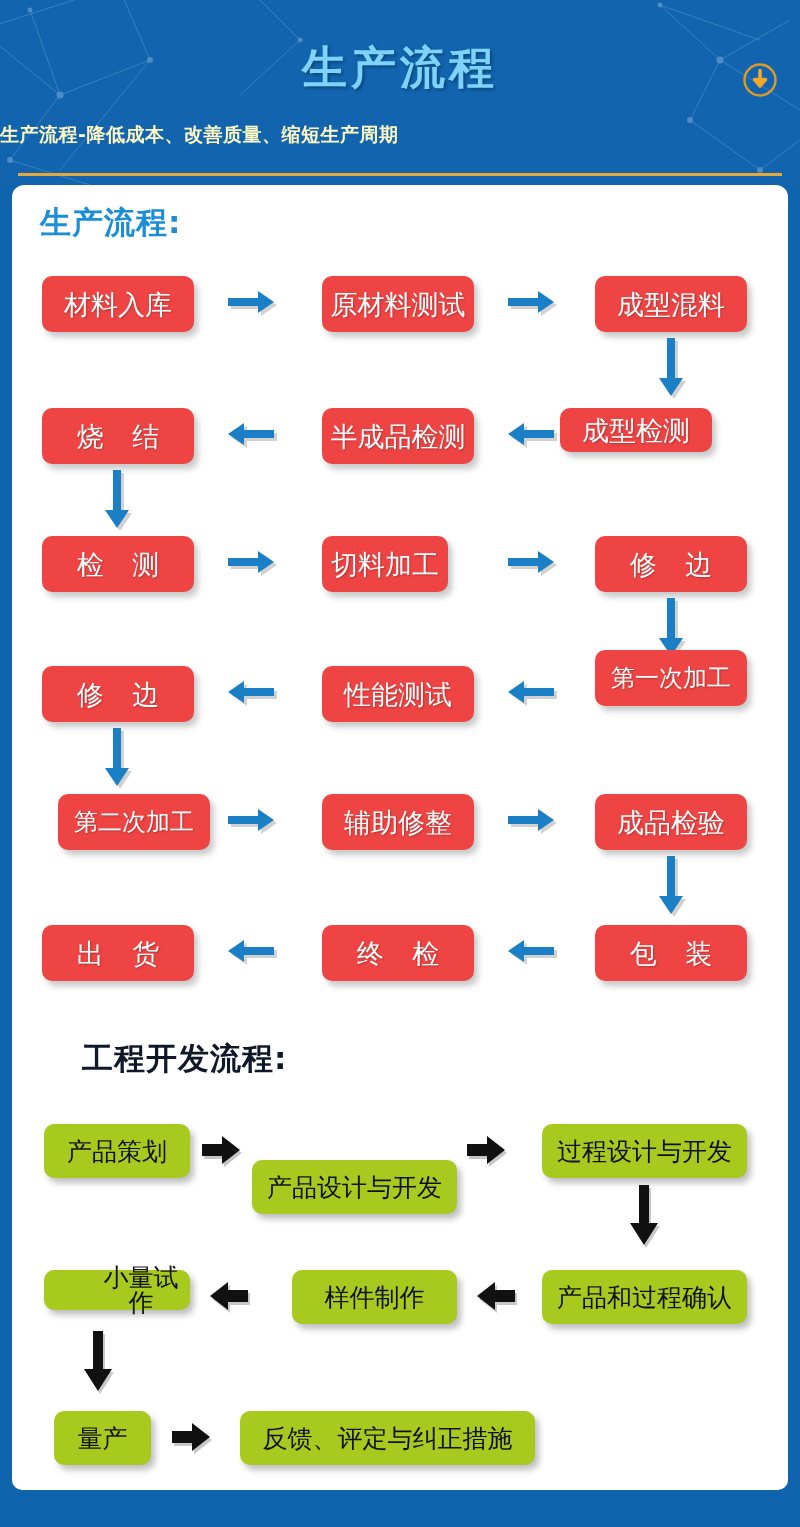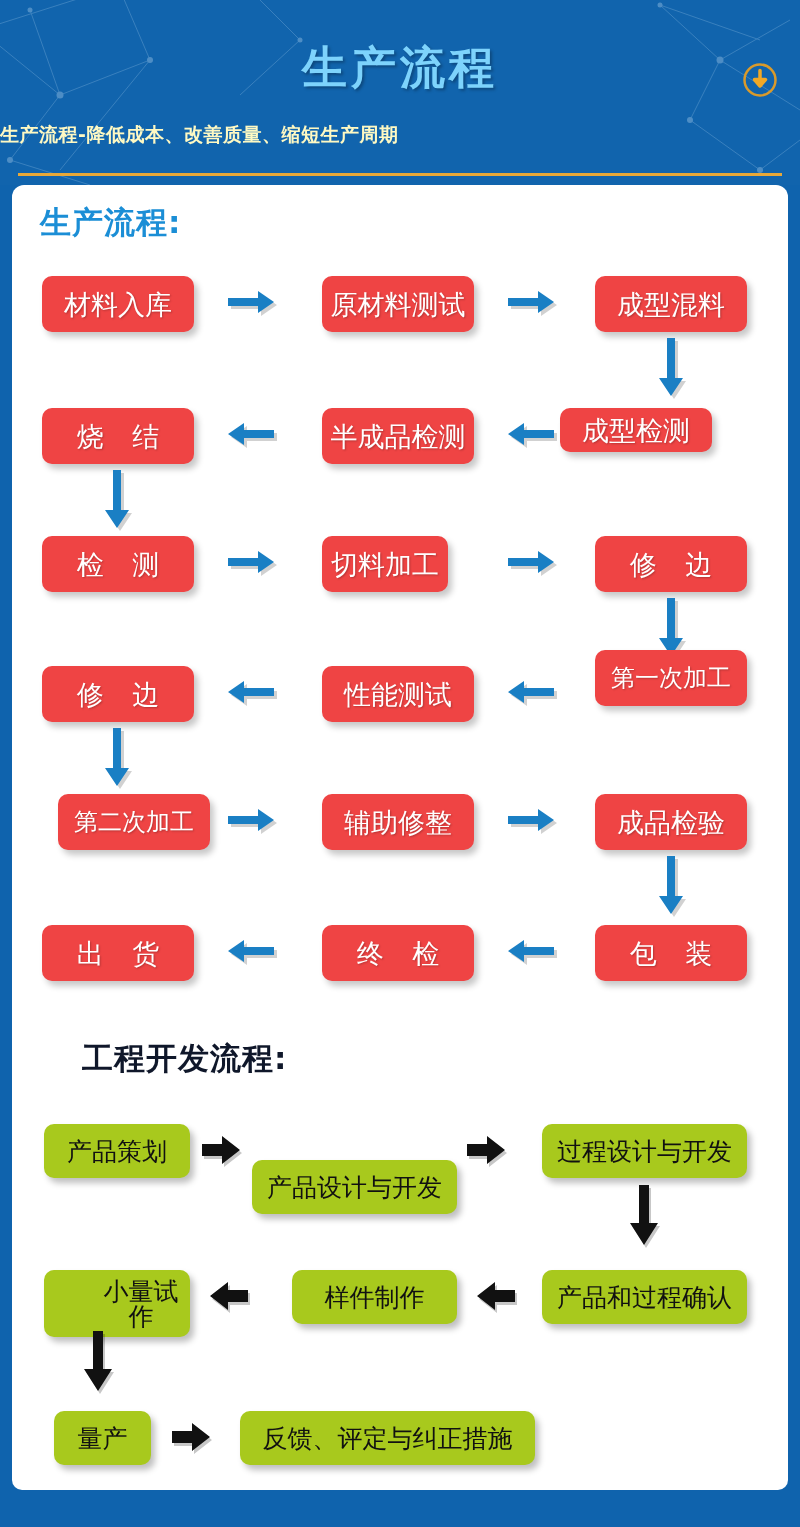--- a/index.html
+++ b/index.html
@@ -352,21 +352,21 @@
 
     <div class="arrow" style="left:616px; top:1000px;">
       <svg width="36" height="68" viewBox="0 0 36 68">
         <g transform="translate(2,3)">
             <path d="M11 0 L21 0 L21 38 L30 38 L16 60 L2 38 L11 38 Z" fill="#000" opacity="0.22"></path>
           </g>
         <path d="M11 0 L21 0 L21 38 L30 38 L16 60 L2 38 L11 38 Z" fill="#111111"></path>
       </svg>
     </div>
 
-    <div class="fbox green" style="left:32px; top:1085px; width:146px; height:67px;padding-left:48px;">小量试作</div>
+    <div class="fbox green" style="left:32px; top:1085px; width:146px; height:40px;padding-left:48px;">小量试作</div>
     <div class="arrow" style="left:198px; top:1096px;">
       <svg width="48" height="32" viewBox="0 0 48 32">
         <g transform="translate(2,3)">
             <path d="M38 9 L18 9 L18 1 L0 15 L18 29 L18 21 L38 21 Z" fill="#000" opacity="0.22"></path>
           </g>
         <path d="M38 9 L18 9 L18 1 L0 15 L18 29 L18 21 L38 21 Z" fill="#111111"></path>
       </svg>
     </div>
     <div class="fbox green" style="left:280px; top:1085px; width:165px; height:54px;">样件制作</div>
     <div class="arrow" style="left:465px; top:1096px;">

